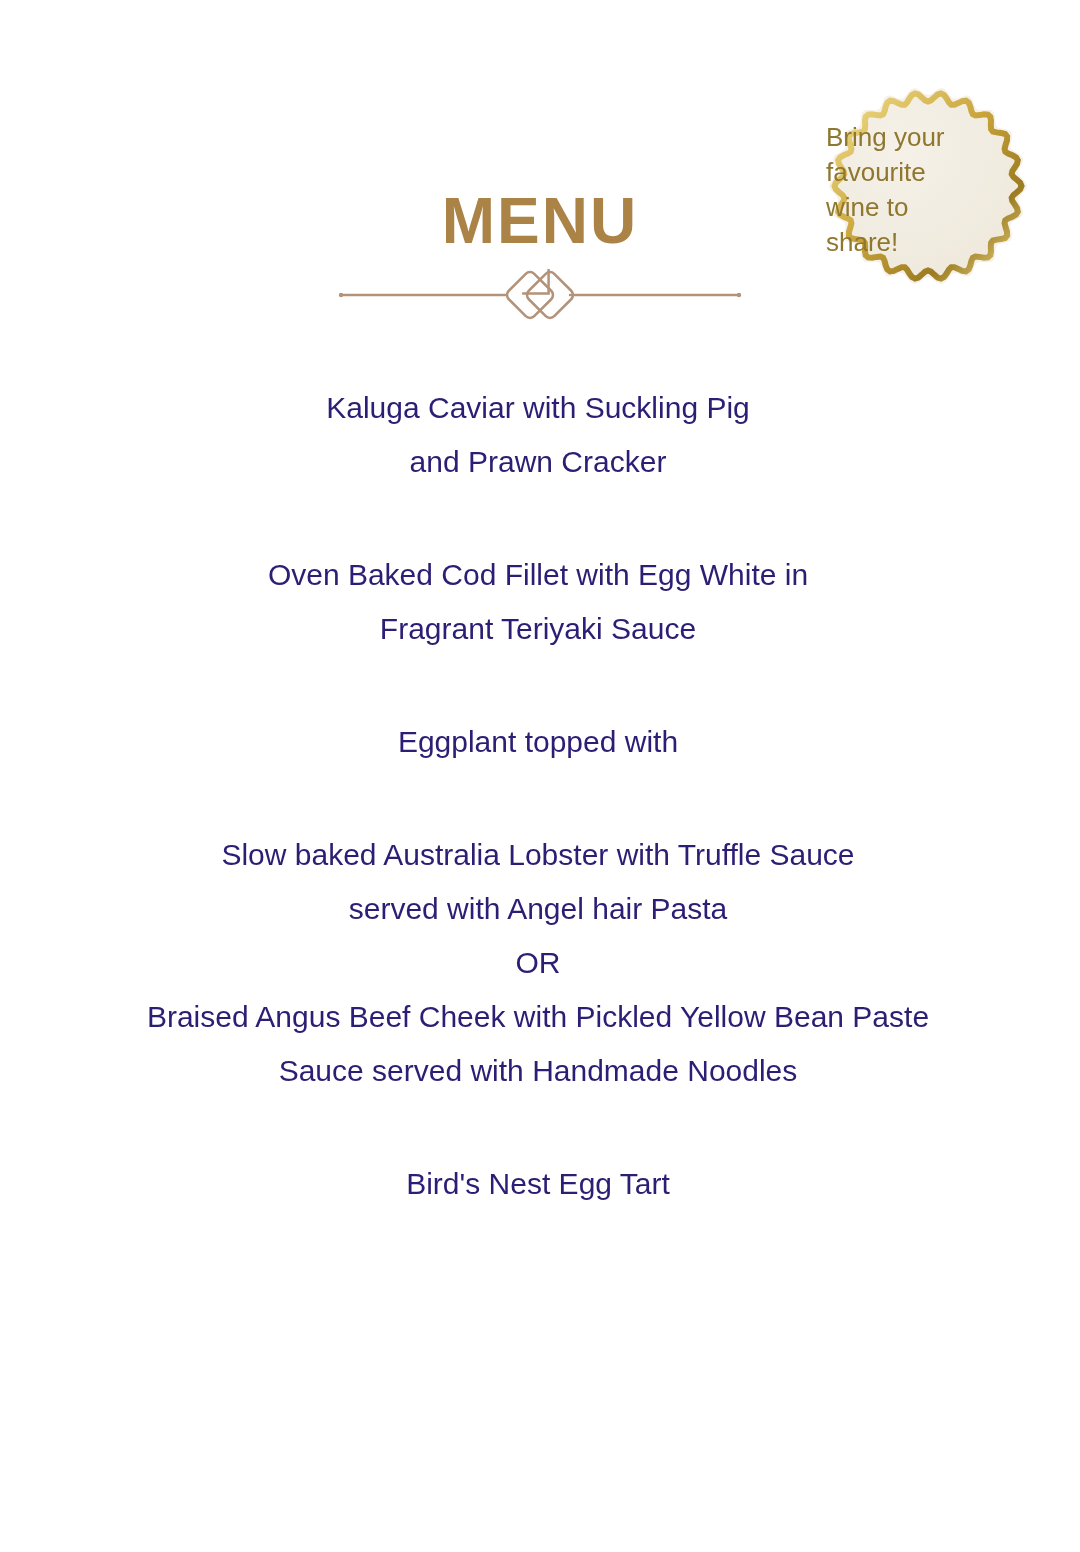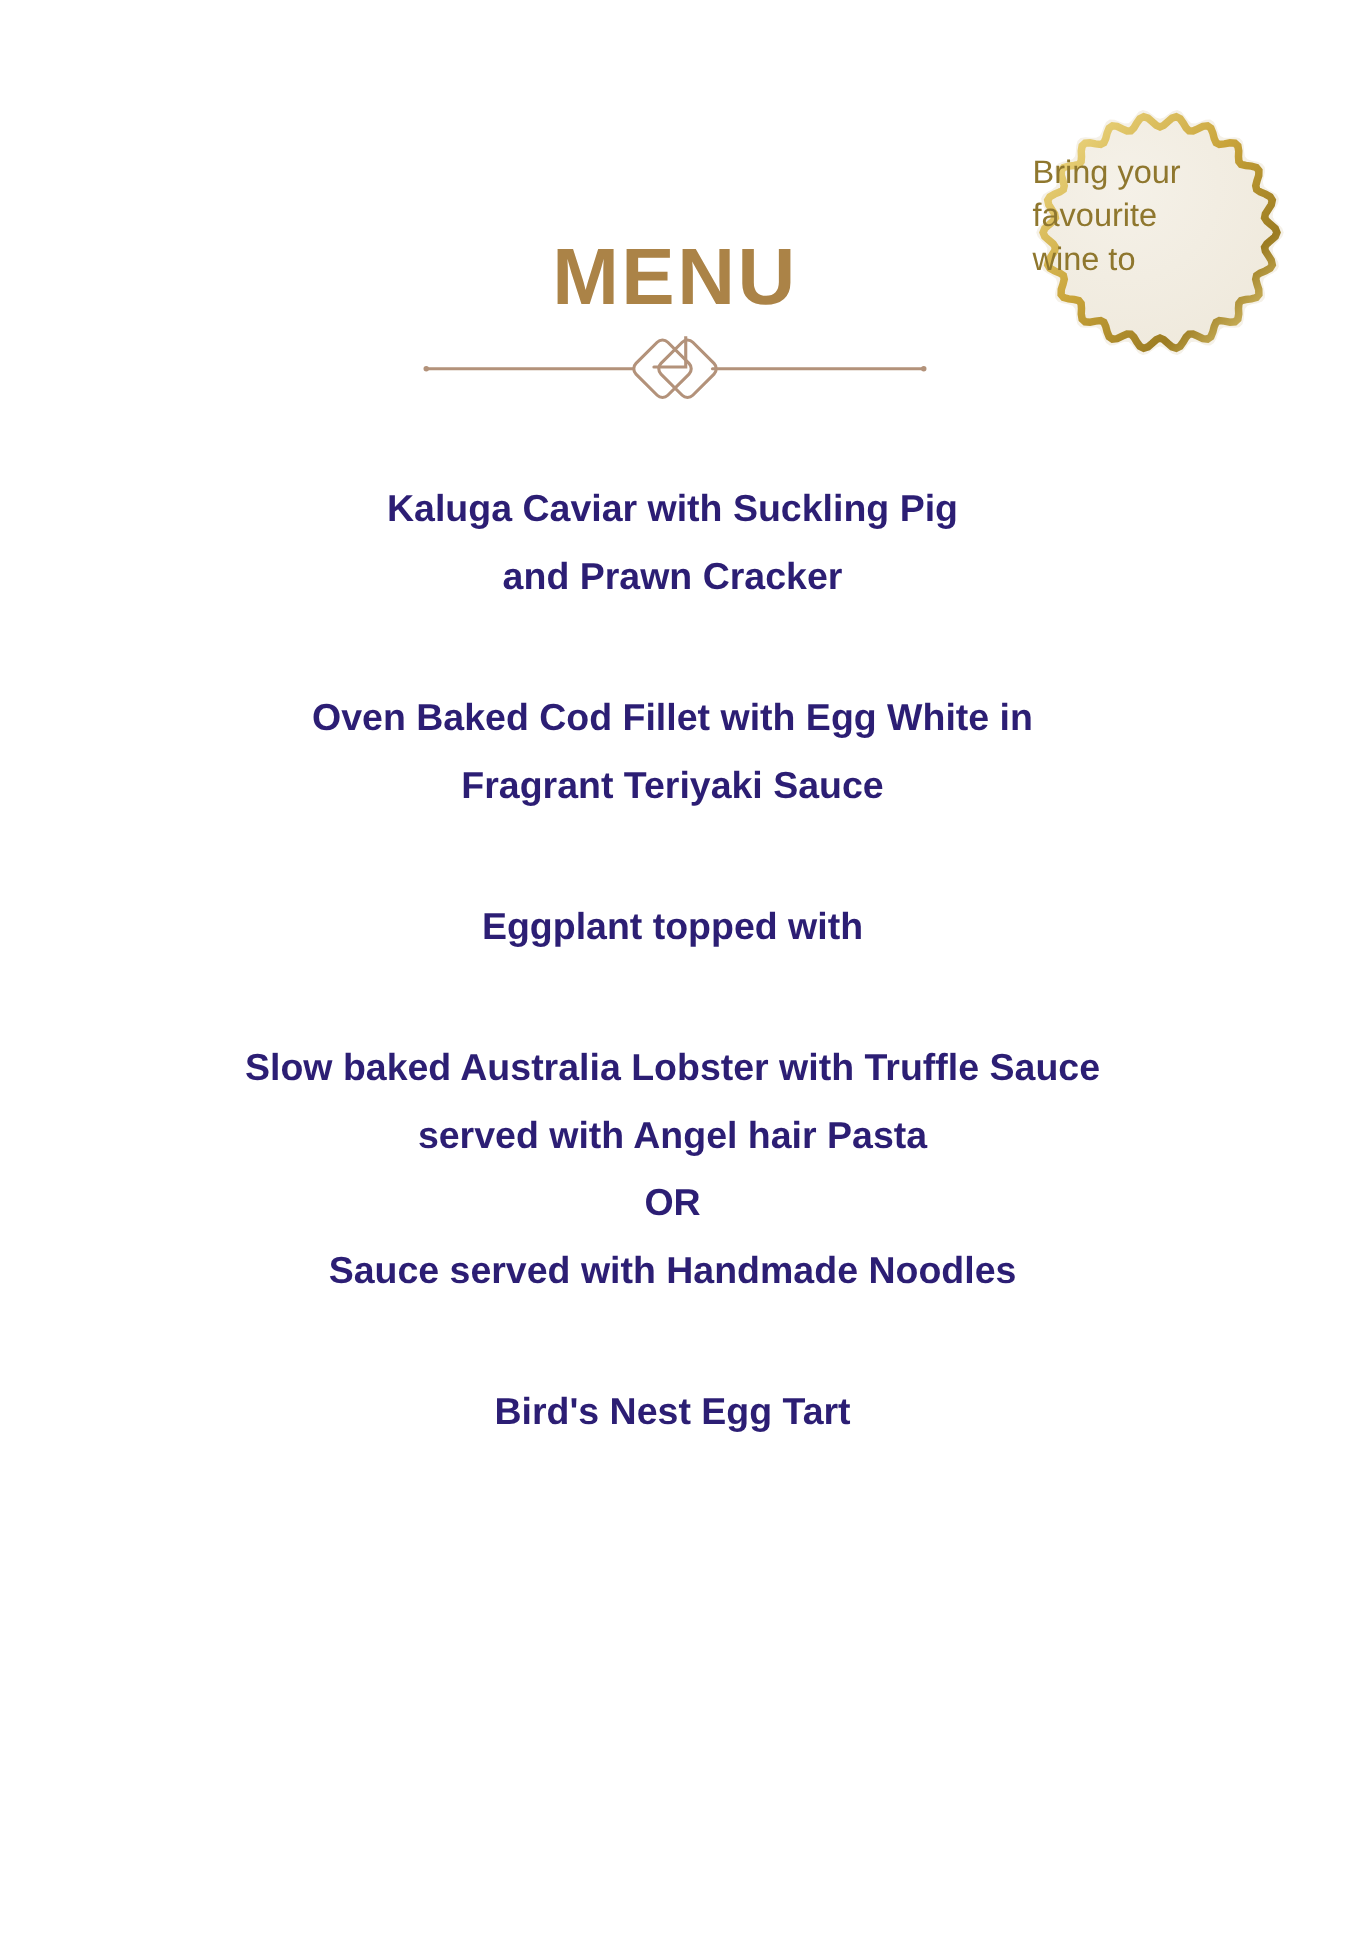--- a/index.html
+++ b/index.html
@@ -38,21 +38,21 @@
     font-size:26px;
     line-height:35px;
     color:var(--badge-text,#8f772e);
   }
   .courses{
     position:absolute;
     top:381px;left:0;right:4px;
     text-align:center;
     color:var(--text-navy,#2c1e74);
     font-size:30px;
-    font-weight:bold;
+    font-weight:normal;
     line-height:54px;
   }
   .course{margin:0 0 59px 0;}
   .course-line{white-space:nowrap;}
 </style>
 </head>
 <body>
 
 <div class="page">
 
@@ -84,39 +84,41 @@
           <stop offset="100%" stop-color="#efe9dc"></stop>
         </radialGradient>
       </defs>
       <path id="badge-halo" fill="#f5f1e8" d="M201.0,102.0L199.8,105.4L196.9,108.6L193.8,111.7L192.1,114.7L192.5,118.0L194.5,121.7L196.6,125.6L197.1,129.3L195.4,132.4L191.9,134.7L188.0,136.7L185.2,139.0L184.3,142.2L185.0,146.1L186.0,150.5L185.8,154.4L183.7,157.1L179.9,158.6L175.5,159.4L171.9,160.6L169.9,163.1L169.3,167.0L169.0,171.4L168.0,175.3L165.5,177.7L161.6,178.2L157.1,177.9L153.1,177.8L150.3,179.3L148.5,182.5L147.1,186.7L145.1,190.4L142.2,192.4L138.4,192.2L134.3,190.6L130.4,189.3L127.1,189.5L124.4,191.8L121.8,195.3L119.0,198.6L115.8,200.0L112.2,199.1L108.6,196.6L105.2,194.1L102.0,193.0L98.8,194.1L95.4,196.6L91.8,199.1L88.2,200.0L85.0,198.6L82.2,195.3L79.6,191.8L76.9,189.5L73.6,189.3L69.7,190.6L65.6,192.2L61.8,192.4L58.9,190.4L56.9,186.7L55.5,182.5L53.7,179.3L50.9,177.8L46.9,177.9L42.4,178.2L38.5,177.7L36.0,175.3L35.0,171.4L34.7,167.0L34.1,163.1L32.1,160.6L28.5,159.4L24.1,158.6L20.3,157.1L18.2,154.4L18.0,150.5L19.0,146.1L19.7,142.2L18.8,139.0L16.0,136.7L12.1,134.7L8.6,132.4L6.9,129.3L7.4,125.6L9.5,121.7L11.5,118.0L11.9,114.7L10.2,111.7L7.1,108.6L4.2,105.4L3.0,102.0L4.2,98.6L7.1,95.4L10.2,92.3L11.9,89.3L11.5,86.0L9.5,82.3L7.4,78.4L6.9,74.7L8.6,71.6L12.1,69.3L16.0,67.3L18.8,65.0L19.7,61.8L19.0,57.9L18.0,53.5L18.2,49.6L20.3,46.9L24.1,45.4L28.5,44.6L32.1,43.4L34.1,40.9L34.7,37.0L35.0,32.6L36.0,28.7L38.5,26.3L42.4,25.8L46.9,26.1L50.9,26.2L53.7,24.7L55.5,21.5L56.9,17.3L58.9,13.6L61.8,11.6L65.6,11.8L69.7,13.4L73.6,14.7L76.9,14.5L79.6,12.2L82.2,8.7L85.0,5.4L88.2,4.0L91.8,4.9L95.4,7.4L98.8,9.9L102.0,11.0L105.2,9.9L108.6,7.4L112.2,4.9L115.8,4.0L119.0,5.4L121.8,8.7L124.4,12.2L127.1,14.5L130.4,14.7L134.3,13.4L138.4,11.8L142.2,11.6L145.1,13.6L147.1,17.3L148.5,21.5L150.3,24.7L153.1,26.2L157.1,26.1L161.6,25.8L165.5,26.3L168.0,28.7L169.0,32.6L169.3,37.0L169.9,40.9L171.9,43.4L175.5,44.6L179.9,45.4L183.7,46.9L185.8,49.6L186.0,53.5L185.0,57.9L184.3,61.8L185.2,65.0L188.0,67.3L191.9,69.3L195.4,71.6L197.1,74.7L196.6,78.4L194.5,82.3L192.5,86.0L192.1,89.3L193.8,92.3L196.9,95.4L199.8,98.6L201.0,102.0Z"></path>
       <path id="badge-shape" fill="url(#creamFill)" stroke="url(#goldRing)" stroke-width="6" d="M195.5,102.0L194.2,105.2L190.9,108.2L187.5,111.0L185.7,113.8L186.3,116.9L188.6,120.4L191.0,124.2L191.8,127.8L190.1,130.6L186.4,132.7L182.2,134.4L179.3,136.4L178.6,139.3L179.6,143.3L181.0,147.6L181.1,151.5L179.1,154.0L175.1,155.1L170.6,155.6L166.9,156.5L165.1,158.8L164.8,162.7L165.0,167.2L164.3,171.2L161.9,173.4L158.0,173.7L153.5,172.9L149.5,172.5L146.9,173.8L145.4,177.1L144.3,181.5L142.7,185.4L140.0,187.3L136.3,186.9L132.2,184.9L128.4,183.2L125.3,183.3L122.9,185.7L120.6,189.5L118.1,193.0L115.0,194.6L111.6,193.5L108.2,190.6L105.0,187.7L102.0,186.5L99.0,187.7L95.8,190.6L92.4,193.5L89.0,194.6L85.9,193.0L83.4,189.5L81.1,185.7L78.7,183.3L75.6,183.2L71.8,184.9L67.7,186.9L64.0,187.3L61.3,185.4L59.7,181.5L58.6,177.1L57.1,173.8L54.5,172.5L50.5,172.9L46.0,173.7L42.1,173.4L39.7,171.2L39.0,167.2L39.2,162.7L38.9,158.8L37.1,156.5L33.4,155.6L28.9,155.1L24.9,154.0L22.9,151.5L23.0,147.6L24.4,143.3L25.4,139.3L24.7,136.4L21.8,134.4L17.6,132.7L13.9,130.6L12.2,127.8L13.0,124.2L15.4,120.4L17.7,116.9L18.3,113.8L16.5,111.0L13.1,108.2L9.8,105.2L8.5,102.0L9.8,98.8L13.1,95.8L16.5,93.0L18.3,90.2L17.7,87.1L15.4,83.6L13.0,79.8L12.2,76.2L13.9,73.4L17.6,71.3L21.8,69.6L24.7,67.6L25.4,64.7L24.4,60.7L23.0,56.4L22.9,52.5L24.9,50.0L28.9,48.9L33.4,48.4L37.1,47.5L38.9,45.2L39.2,41.3L39.0,36.8L39.7,32.8L42.1,30.6L46.0,30.3L50.5,31.1L54.5,31.5L57.1,30.2L58.6,26.9L59.7,22.5L61.3,18.6L64.0,16.7L67.7,17.1L71.8,19.1L75.6,20.8L78.7,20.7L81.1,18.3L83.4,14.5L85.9,11.0L89.0,9.4L92.4,10.5L95.8,13.4L99.0,16.3L102.0,17.5L105.0,16.3L108.2,13.4L111.6,10.5L115.0,9.4L118.1,11.0L120.6,14.5L122.9,18.3L125.3,20.7L128.4,20.8L132.2,19.1L136.3,17.1L140.0,16.7L142.7,18.6L144.3,22.5L145.4,26.9L146.9,30.2L149.5,31.5L153.5,31.1L158.0,30.3L161.9,30.6L164.3,32.8L165.0,36.8L164.8,41.3L165.1,45.2L166.9,47.5L170.6,48.4L175.1,48.9L179.1,50.0L181.1,52.5L181.0,56.4L179.6,60.7L178.6,64.7L179.3,67.6L182.2,69.6L186.4,71.3L190.1,73.4L191.8,76.2L191.0,79.8L188.6,83.6L186.3,87.1L185.7,90.2L187.5,93.0L190.9,95.8L194.2,98.8L195.5,102.0Z"></path>
     </svg>
     <div class="badge-text">
       <div>Bring your</div>
       <div>favourite</div>
       <div>wine to</div>
+      <div>share!</div>
     </div>
   </div>
 
   <div class="courses">
     <div class="course">
       <div class="course-line">Kaluga Caviar with Suckling Pig</div>
       <div class="course-line">and Prawn Cracker</div>
     </div>
     <div class="course">
       <div class="course-line">Oven Baked Cod Fillet with Egg White in</div>
       <div class="course-line">Fragrant Teriyaki Sauce</div>
     </div>
     <div class="course">
       <div class="course-line">Eggplant topped with</div>
     </div>
     <div class="course">
       <div class="course-line">Slow baked Australia Lobster with Truffle Sauce</div>
       <div class="course-line">served with Angel hair Pasta</div>
       <div class="course-line">OR</div>
+      <div class="course-line">Braised Angus Beef Cheek with Pickled Yellow Bean Paste</div>
       <div class="course-line">Sauce served with Handmade Noodles</div>
     </div>
     <div class="course">
       <div class="course-line">Bird's Nest Egg Tart</div>
     </div>
   </div>
 
 </div>
 
 </body></html>

